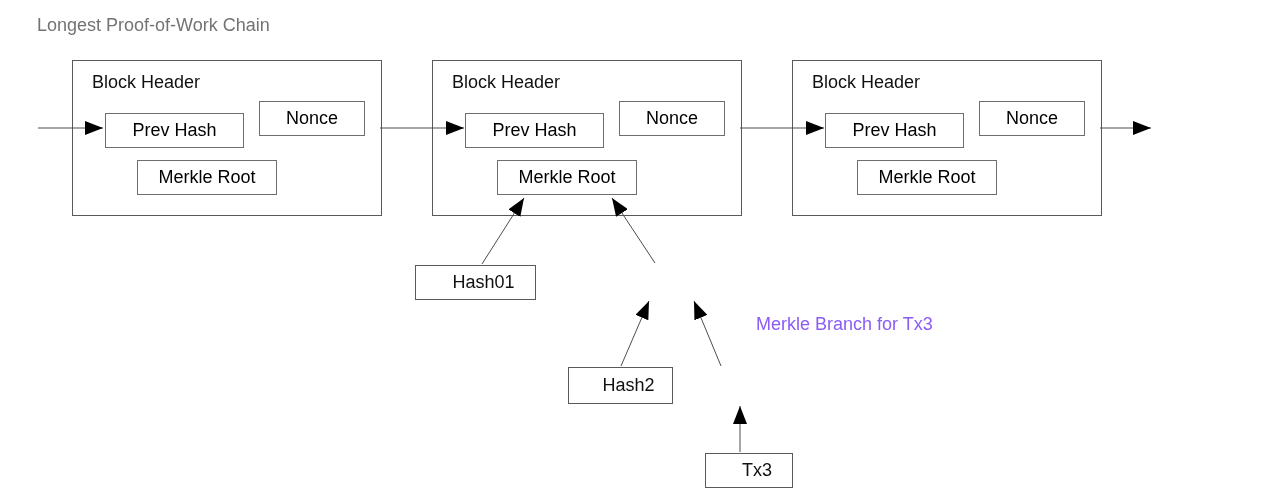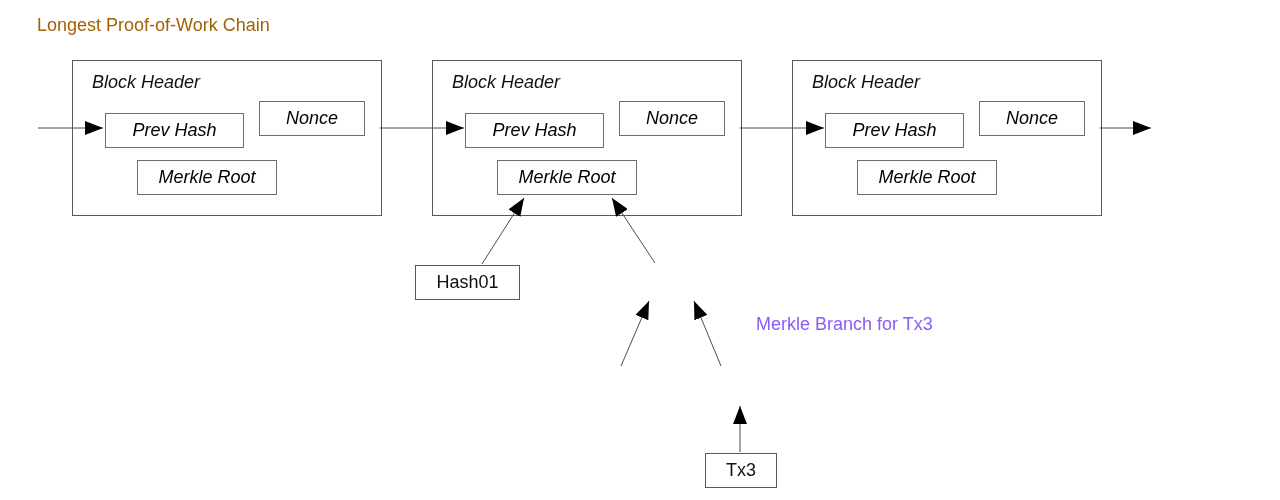--- a/index.html
+++ b/index.html
@@ -14,30 +14,29 @@
     height: 500px;
     background: #ffffff;
     overflow: hidden;
     color: #000000;
   }
   .diagram-title {
     position: absolute;
     left: 37px;
     top: 15px;
     font-size: 18px;
-    color: #a16207;
+    color: #737373;
     white-space: nowrap;
   }
   .block {
     position: absolute;
     width: 308px;
     height: 154px;
     border: 1px solid #595959;
     background: transparent;
-    font-style: italic;
   }
   .block-title {
     position: absolute;
     left: 19px;
     top: 11px;
     font-size: 18px;
     color: #111111;
     white-space: nowrap;
   }
   .fieldbox {
@@ -57,20 +56,21 @@
 
   .node {
     position: absolute;
     display: flex;
     align-items: center;
     justify-content: center;
     font-size: 18px;
     color: #111111;
     background: #ffffff;
     white-space: nowrap;
+    padding-left: 16px;
   }
   .node.solid  { border: 1px solid #595959; }
   .node.dashed { border: 1px dashed #8f8f8f; }
 
   .branch-label {
     position: absolute;
     left: 756px;
     top: 314px;
     font-size: 18px;
     color: #8b5cf6;
@@ -105,20 +105,21 @@
   </div>
 
   <div class="block" style="left:792px; top:60px;">
     <div class="block-title">Block Header</div>
     <div class="fieldbox prev-hash">Prev Hash</div>
     <div class="fieldbox nonce">Nonce</div>
     <div class="fieldbox merkle-root">Merkle Root</div>
   </div>
 
   <div class="node solid" style="left:415px; top:265px; width:103px; height:33px;">Hash01</div>
+  <div class="node solid" style="left:568px; top:367px; width:87px; height:35px;">Hash2</div>
   <div class="node solid" style="left:705px; top:453px; width:70px; height:33px;text-align:right;">Tx3</div>
 
   <div class="branch-label">Merkle Branch for Tx3</div>
 
   <svg class="wires" width="1280" height="500" viewBox="0 0 1280 500">
     <defs>
       <marker id="ah" markerWidth="18" markerHeight="14" refX="18" refY="7" orient="auto" markerUnits="userSpaceOnUse">
         <path d="M0,0 L18,7 L0,14 Z" fill="#000000"></path>
       </marker>
     </defs>

